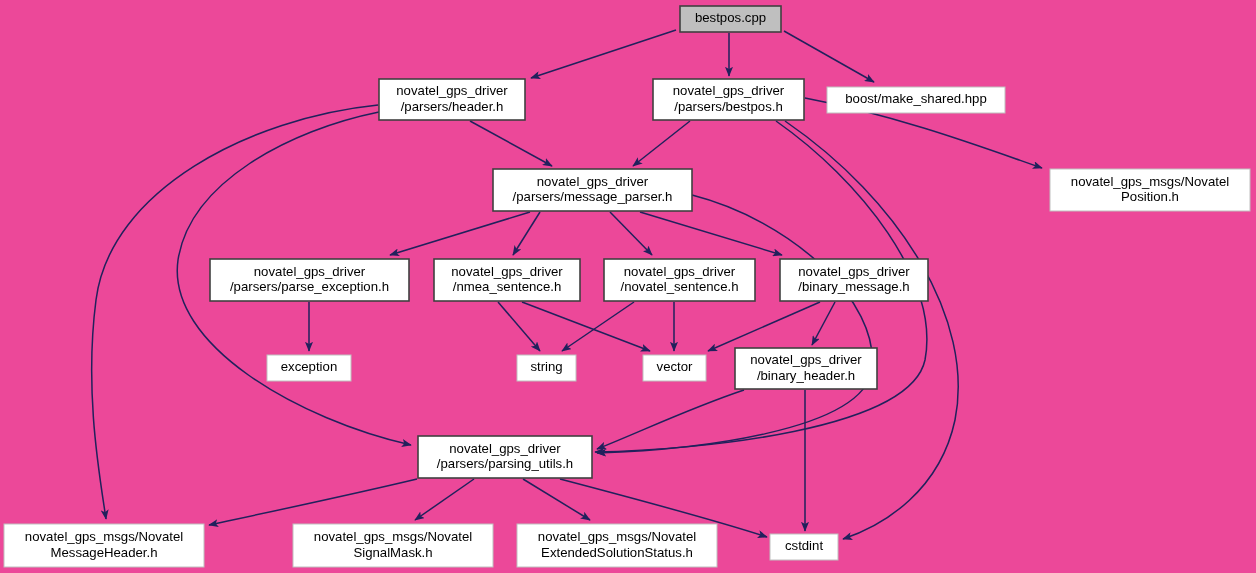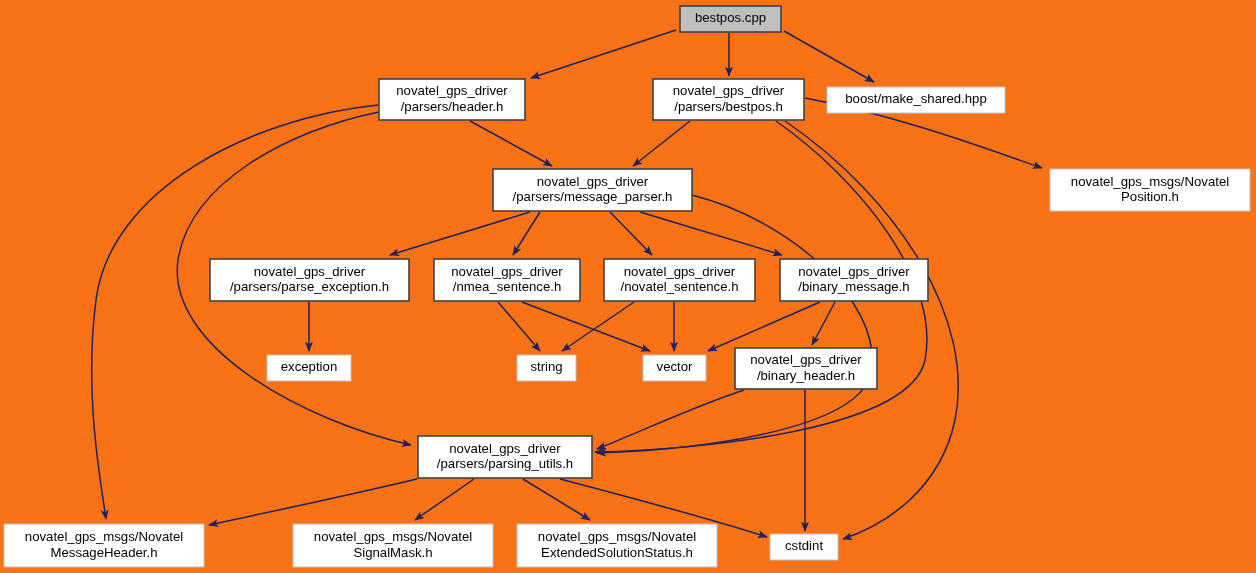--- a/index.html
+++ b/index.html
@@ -10,21 +10,21 @@
   body {
     width: 1256px;
     height: 573px;
     font-family: "Liberation Sans", sans-serif;
     overflow: hidden;
   }
   #graph-root {
     position: relative;
     width: 1256px;
     height: 573px;
-    background: #f97316;
+    background: #ec4899;
   }
   svg#dep-graph {
     display: block;
     width: 1256px;
     height: 573px;
   }
   .node-box {
     fill: #ffffff;
     stroke: #bfbfbf;
     stroke-width: 1;

